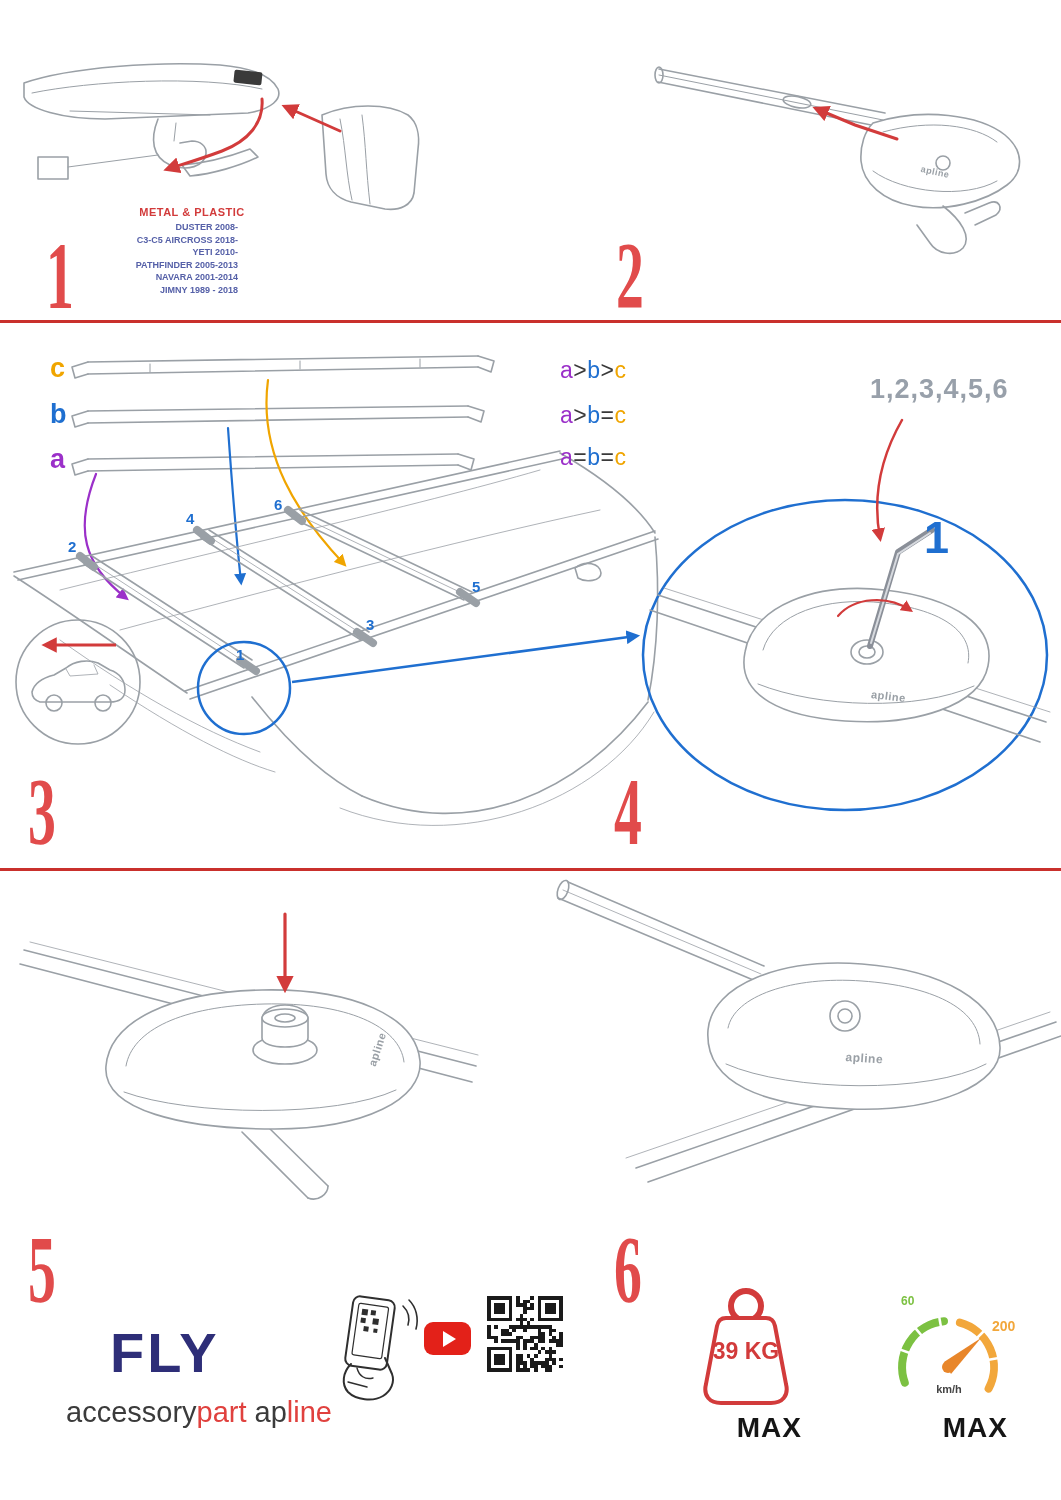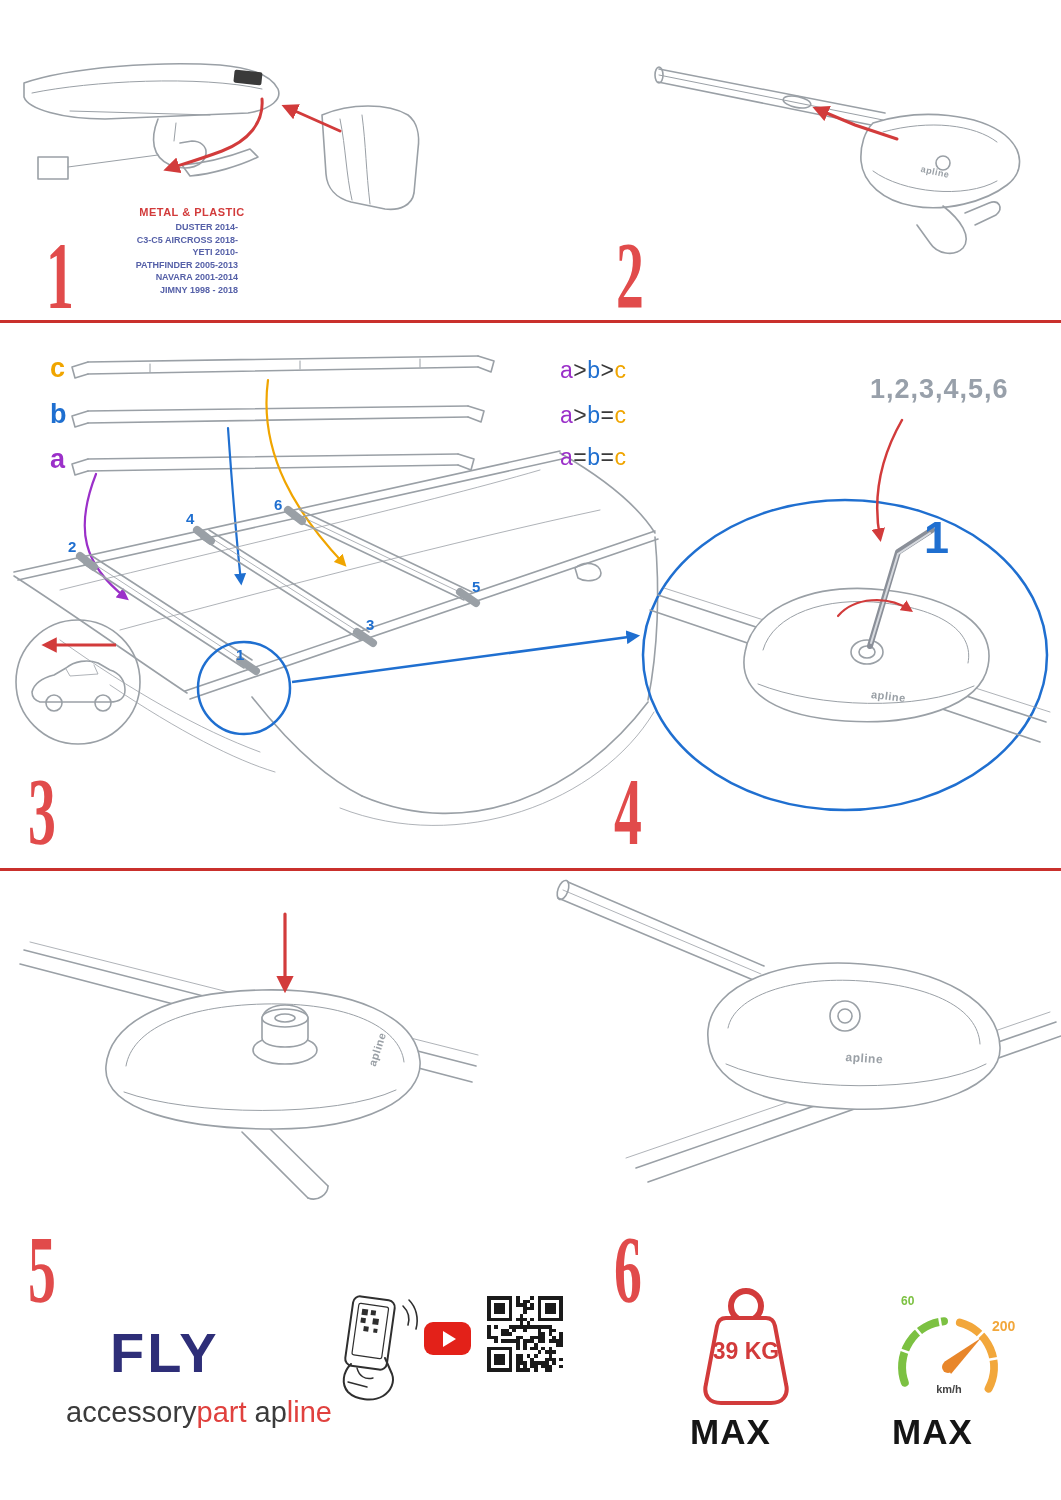--- a/index.html
+++ b/index.html
@@ -21,21 +21,21 @@
 .formula{font-size:23px;font-weight:400;letter-spacing:.5px}
 .c-purple{color:#9b30c9}.c-blue{color:#1f6fd0}.c-orange{color:#f0a500}.c-dark{color:#3a3a3a}
 .pos-num{font-size:15px;font-weight:700;color:#1f6fd0}
 .seq{font-size:27px;font-weight:700;color:#98a0aa;letter-spacing:1px}
 .big-blue{font-size:45px;font-weight:700;color:#1f6fd0}
 .foot-brand{font-size:11px;font-weight:700;color:#9aa0a6;letter-spacing:.5px;transform-origin:left top}
 .fly{font-size:56px;font-weight:600;color:#2e2e78;letter-spacing:3px}
 .wordmark{font-size:29px;font-weight:400;letter-spacing:0}
 .wm-dark{color:#3b3b3b}.wm-red{color:#e0413e}
 .kg{font-size:23px;font-weight:700;color:#d23b3b;text-align:center}
-.max{font-size:35px;font-weight:700;color:#151515;text-align:left;letter-spacing:1px}
+.max{font-size:28px;font-weight:700;color:#151515;text-align:right;letter-spacing:1px}
 .tick-g{color:#7cc142;font-size:12px;font-weight:700}
 .tick-o{color:#f2a73b;font-size:14px;font-weight:700}
 .kmh{color:#444;font-size:11px;font-weight:700;text-align:center;width:42px}
 .yt{position:absolute;left:424px;top:1322px;width:47px;height:33px;background:#e32119;border-radius:9px;display:flex;align-items:center;justify-content:center}
 .yt-tri{width:0;height:0;border-left:13px solid #fff;border-top:8px solid transparent;border-bottom:8px solid transparent;margin-left:3px}
 </style>
 </head>
 <body>
 
 <div class="page">
@@ -74,26 +74,26 @@
       <path class="ink" style="stroke-width:1" d="M330,64 C336,94 336,119 342,145"></path>
       <path class="ink" style="stroke-width:1" d="M352,60 C356,90 356,116 360,149"></path>
     </g>
     <rect class="ink" x="28" y="102" width="30" height="22"></rect>
     <path class="ink" style="stroke-width:1" d="M58,112 L148,100"></path>
     <path class="red" d="M330,76 L276,52" marker-end="url(#mred)"></path>
     <path class="red" d="M252,44 C254,68 238,86 212,96 C188,105 170,110 158,114" marker-end="url(#mred)"></path>
   </svg>
   <div class="abs material" style="left:103px;top:206px">METAL &amp; PLASTIC</div>
   <div class="abs compat" style="left:95px;top:221px">
-    <div>DUSTER 2014-</div>
+    <div>DUSTER 2008-</div>
     <div>C3-C5 AIRCROSS 2018-</div>
     <div>YETI 2010-</div>
     <div>PATHFINDER 2005-2013</div>
     <div>NAVARA 2001-2014</div>
-    <div>JIMNY 1998 - 2018</div>
+    <div>JIMNY 1989 - 2018</div>
   </div>
   <div class="abs numeral" style="left:46px;top:228px">1</div>
 
   <svg class="illu" style="left:645px;top:55px" width="410" height="215" viewBox="0 0 410 215">
     <g>
       <path class="ink" d="M14,14 L240,58"></path>
       <path class="ink" d="M13,27 L236,72"></path>
       <path class="ink" style="stroke-width:1" d="M14,20 L238,65"></path>
       <ellipse class="ink" cx="14" cy="20" rx="4" ry="8"></ellipse>
     </g>

